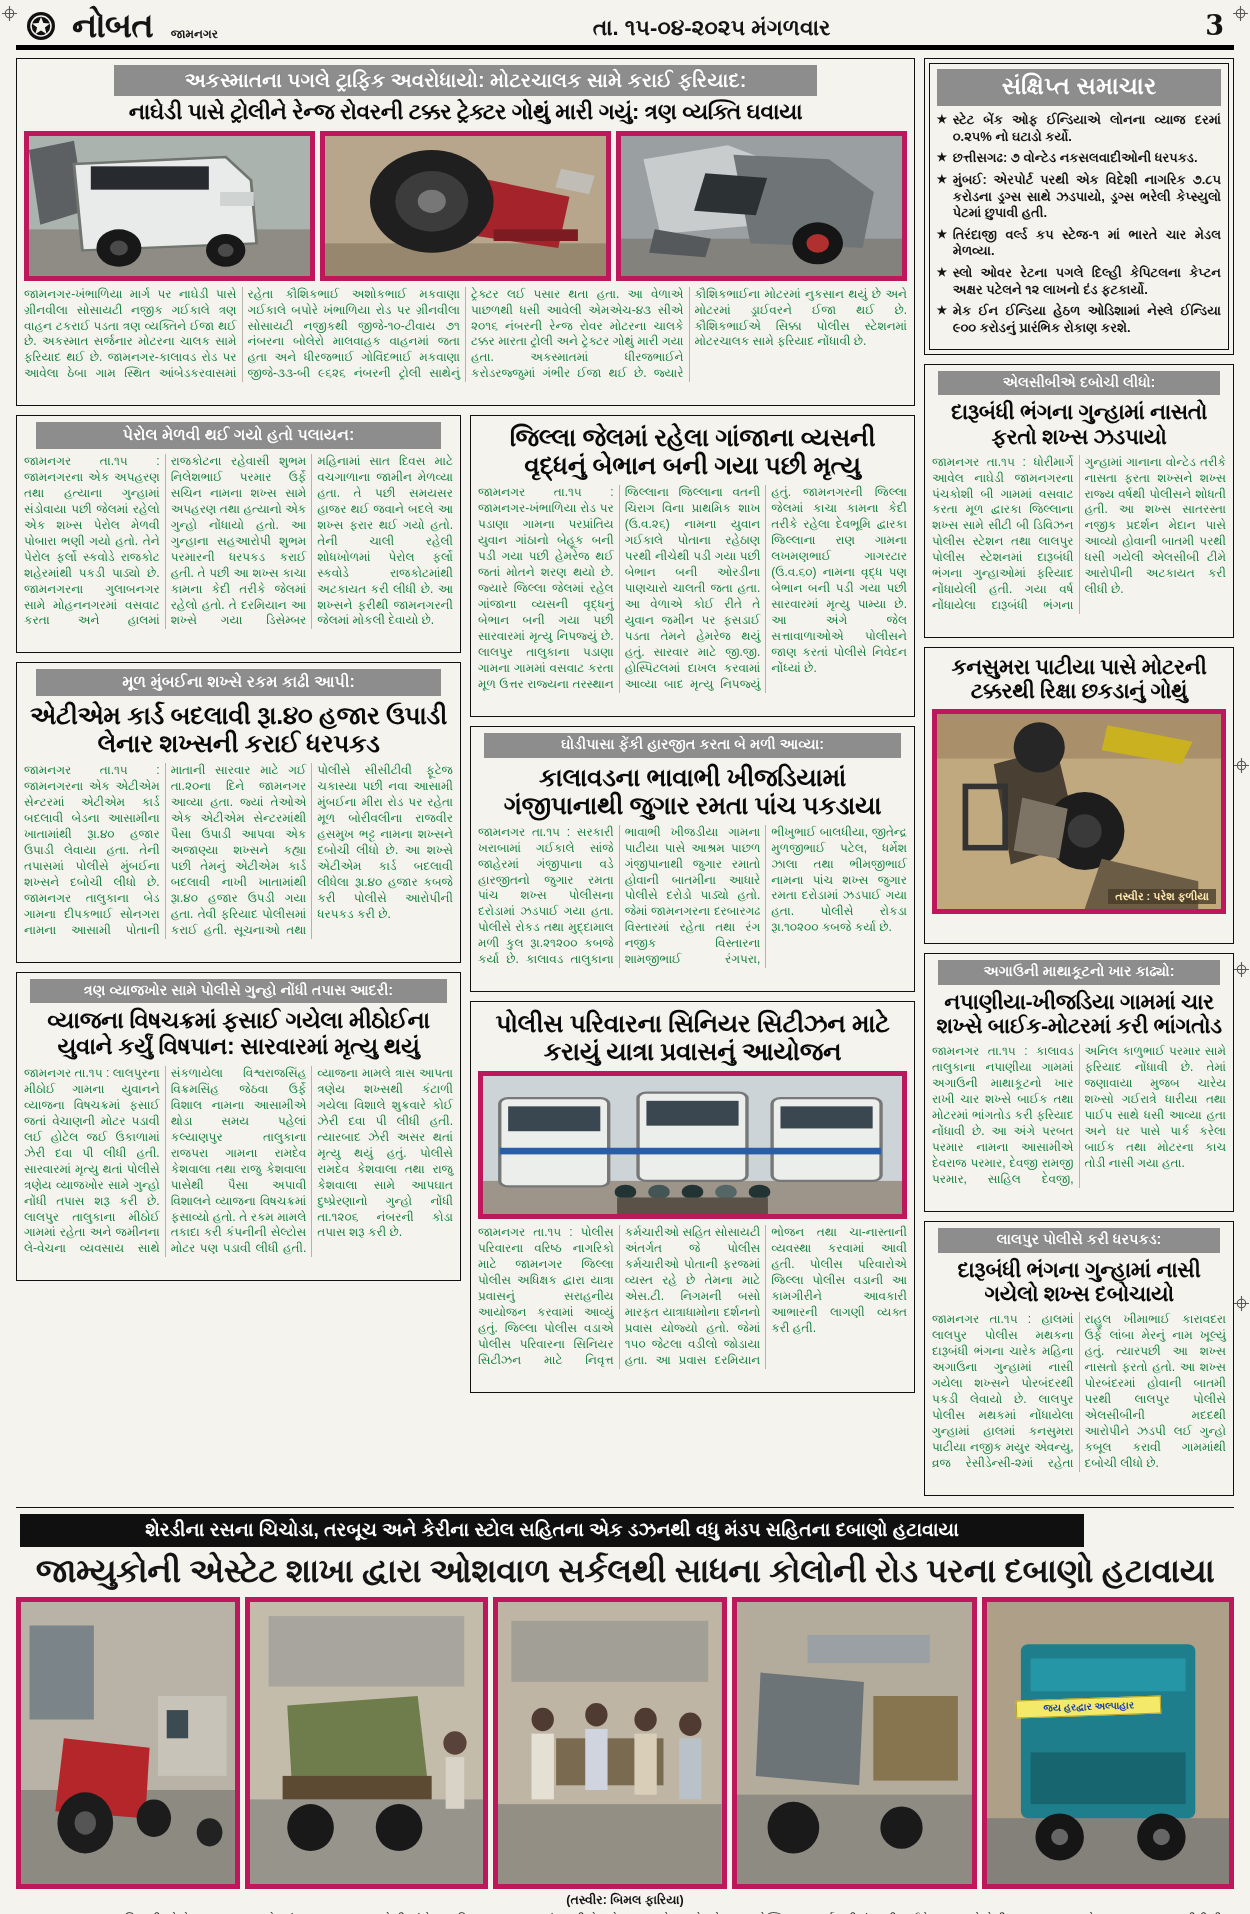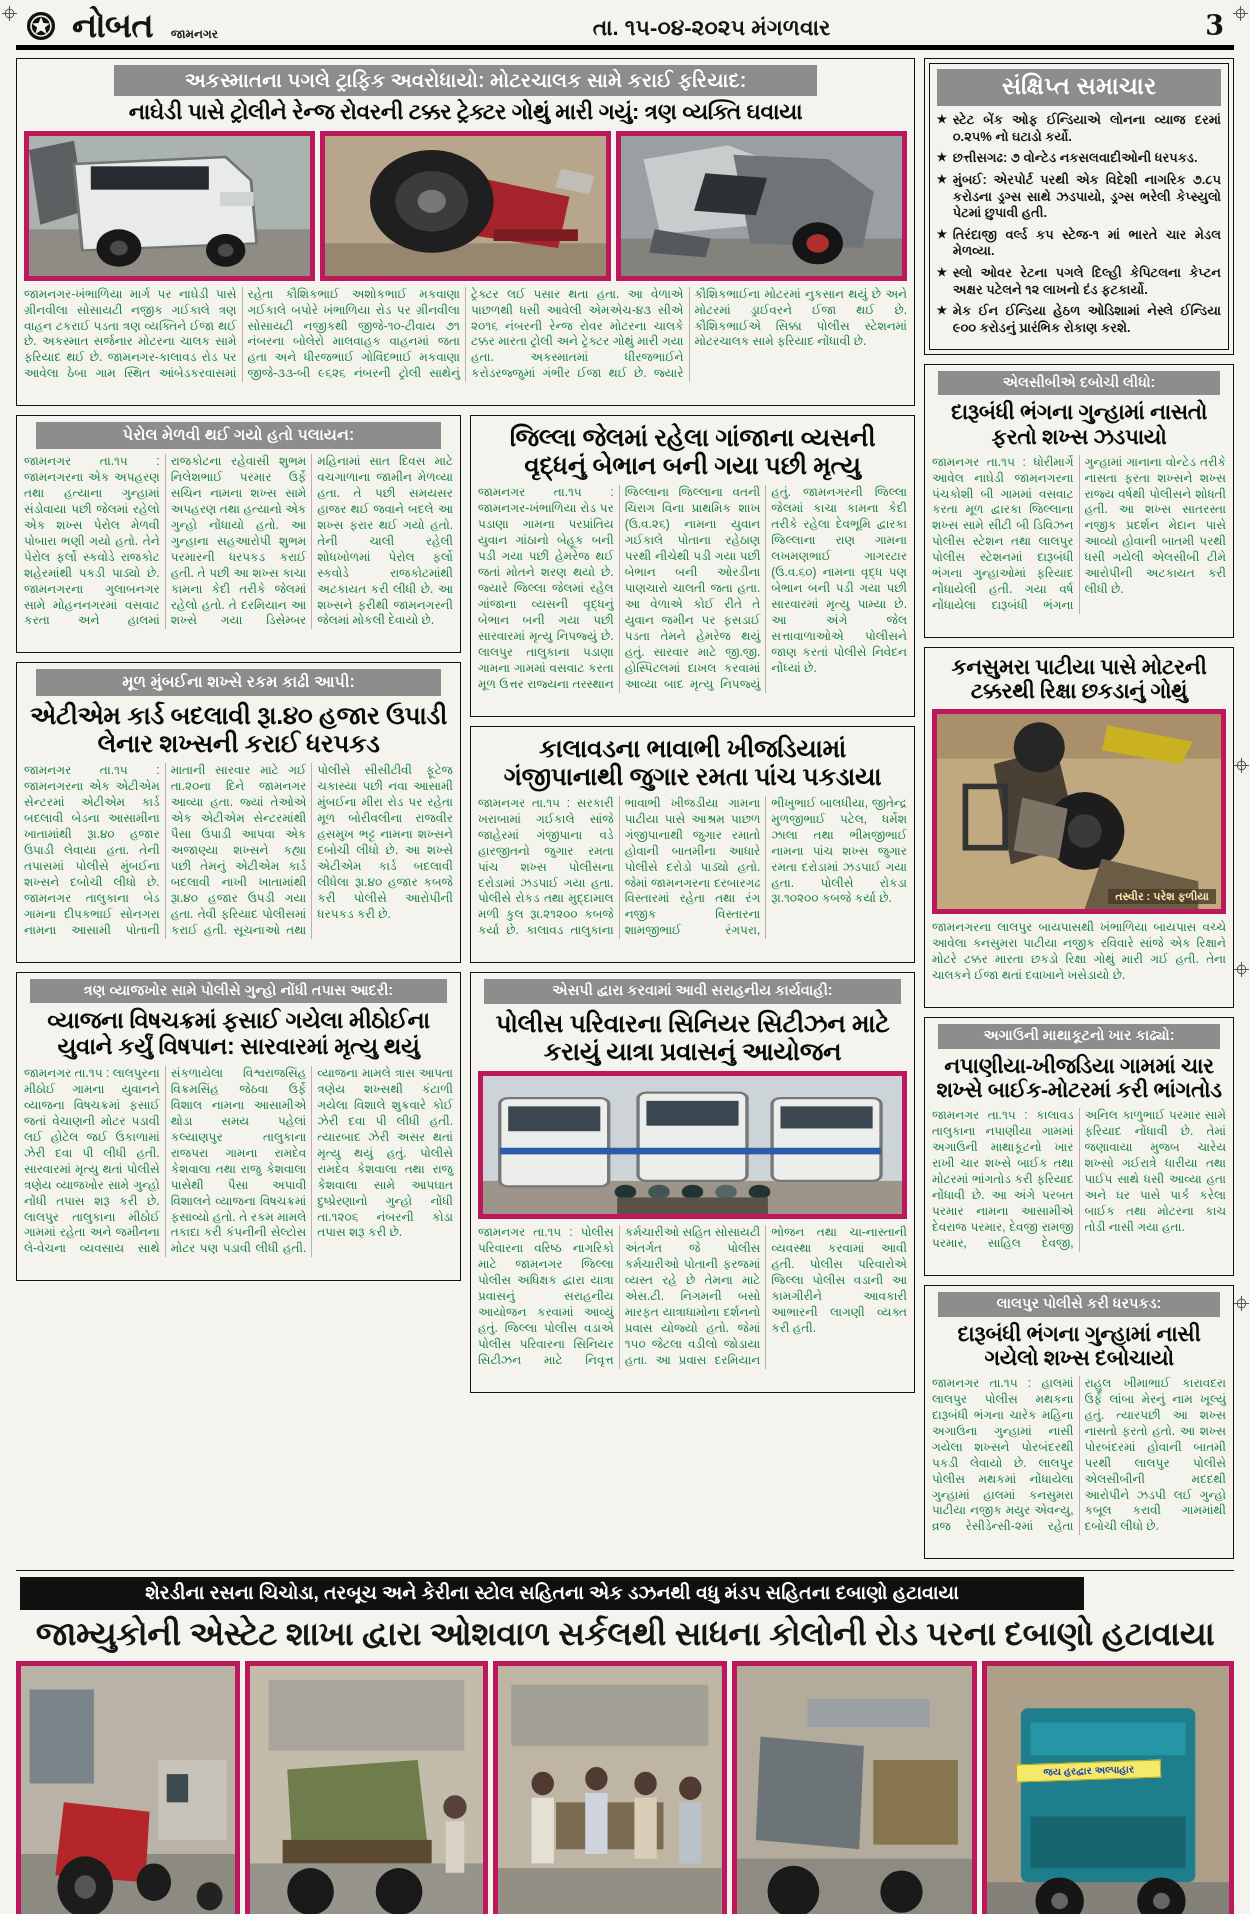--- a/index.html
+++ b/index.html
@@ -196,25 +196,25 @@
             <p class="body cols3">જામનગર તા.૧૫ : લાલપુરના મીઠોઈ ગામના યુવાનને વ્યાજના વિષચક્રમાં ફસાઈ જતાં વેચાણની મોટર પડાવી લઈ હોટેલ જઈ ઉકાળામાં ઝેરી દવા પી લીધી હતી. સારવારમાં મૃત્યુ થતાં પોલીસે ત્રણેય વ્યાજખોર સામે ગુન્હો નોંધી તપાસ શરૂ કરી છે. લાલપુર તાલુકાના મીઠોઈ ગામમાં રહેતા અને જમીનના લે-વેચના વ્યવસાય સાથે સંકળાયેલા વિશ્વરાજસિંહ વિક્રમસિંહ જેઠવા ઉર્ફે વિશાલ નામના આસામીએ થોડા સમય પહેલાં કલ્યાણપુર તાલુકાના રાજપરા ગામના રામદેવ કેશવાલા તથા રાજુ કેશવાલા પાસેથી પૈસા અપાવી વિશાલને વ્યાજના વિષચક્રમાં ફસાવ્યો હતો. તે રકમ મામલે તકાદા કરી કંપનીની સેલ્ટોસ મોટર પણ પડાવી લીધી હતી. વ્યાજના મામલે ત્રાસ આપતા ત્રણેય શખ્સથી કંટાળી ગયેલા વિશાલે શુક્રવારે કોઈ ઝેરી દવા પી લીધી હતી. ત્યારબાદ ઝેરી અસર થતાં મૃત્યુ થયું હતું. પોલીસે રામદેવ કેશવાલા તથા રાજુ કેશવાલા સામે આપઘાત દુષ્પ્રેરણાનો ગુન્હો નોંધી તા.૧૨૦૬ નંબરની કોડા તપાસ શરૂ કરી છે.</p>
           </article>
         </div>
 
         <div>
           <article class="art">
             <h2 class="hl h-lg">જિલ્લા જેલમાં રહેલા ગાંજાના વ્યસની વૃદ્ધનું બેભાન બની ગયા પછી મૃત્યુ</h2>
             <p class="body cols3">જામનગર તા.૧૫ : જામનગર-ખંભાળિયા રોડ પર પડાણા ગામના પરપ્રાંતિય યુવાન ગાંઠાનો બેહૂક બની પડી ગયા પછી હેમરેજ થઈ જતાં મોતને શરણ થયો છે. જ્યારે જિલ્લા જેલમાં રહેલ ગાંજાના વ્યસની વૃદ્ધનું બેભાન બની ગયા પછી સારવારમાં મૃત્યુ નિપજ્યું છે. લાલપુર તાલુકાના પડાણા ગામના ગામમાં વસવાટ કરતા મૂળ ઉત્તર રાજ્યના તરસ્થાન જિલ્લાના જિલ્લાના વતની ચિરાગ વિના પ્રાથમિક શાખ (ઉ.વ.૨૬) નામના યુવાન ગઈકાલે પોતાના રહેઠાણ પરથી નીચેથી પડી ગયા પછી બેભાન બની ઓરડીના પાણચારો ચાલતી જતા હતા. આ વેળાએ કોઈ રીતે તે યુવાન જમીન પર ફસડાઈ પડતા તેમને હેમરેજ થયું હતું. સારવાર માટે જી.જી. હોસ્પિટલમાં દાખલ કરવામાં આવ્યા બાદ મૃત્યુ નિપજ્યું હતું. જામનગરની જિલ્લા જેલમાં કાચા કામના કેદી તરીકે રહેલા દેવભૂમિ દ્વારકા જિલ્લાના રાણ ગામના લખમણભાઈ ગાગરટાર (ઉ.વ.૬૦) નામના વૃદ્ધ પણ બેભાન બની પડી ગયા પછી સારવારમાં મૃત્યુ પામ્યા છે. આ અંગે જેલ સત્તાવાળાઓએ પોલીસને જાણ કરતાં પોલીસે નિવેદન નોંધ્યાં છે.</p>
           </article>
           <article class="art">
+            <div class="kicker k-sm">ઘોડીપાસા ફેંકી હારજીત કરતા બે મળી આવ્યા:</div>
             <h2 class="hl h-lg">કાલાવડના ભાવાભી ખીજડિયામાં ગંજીપાનાથી જુગાર રમતા પાંચ પકડાયા</h2>
             <p class="body cols3">જામનગર તા.૧૫ : સરકારી ખરાબામાં ગઈકાલે સાંજે જાહેરમાં ગંજીપાના વડે હારજીતનો જુગાર રમતા પાંચ શખ્સ પોલીસના દરોડામાં ઝડપાઈ ગયા હતા. પોલીસે રોકડ તથા મુદ્દામાલ મળી કુલ રૂા.૨૧૨૦૦ કબજે કર્યા છે. કાલાવડ તાલુકાના ભાવાભી ખીજડીયા ગામના પાટીયા પાસે આશ્રમ પાછળ ગંજીપાનાથી જુગાર રમાતો હોવાની બાતમીના આધારે પોલીસે દરોડો પાડ્યો હતો. જેમાં જામનગરના દરબારગઢ વિસ્તારમાં રહેતા તથા રંગ નજીક વિસ્તારના શામજીભાઈ રંગપરા, ભીખુભાઈ બાલધીયા, જીતેન્દ્ર મુળજીભાઈ પટેલ, ધર્મેશ ઝાલા તથા ભીમજીભાઈ નામના પાંચ શખ્સ જુગાર રમતા દરોડામાં ઝડપાઈ ગયા હતા. પોલીસે રોકડા રૂા.૧૦૨૦૦ કબજે કર્યા છે.</p>
           </article>
           <article class="art">
-            <div class="kicker k-sm">એસપી દ્વારા કરવામાં આવી સરાહનીય કાર્યવાહી:</div>
             <h2 class="hl h-lg">પોલીસ પરિવારના સિનિયર સિટીઝન માટે કરાયું યાત્રા પ્રવાસનું આયોજન</h2>
             <div class="ph" style="height:148px; margin:2px 0 6px;">
               <svg viewBox="0 0 100 50" preserveAspectRatio="none">
                   <rect width="100" height="50" fill="#cdd4d8"></rect>
                   <rect y="38" width="100" height="12" fill="#9d958a"></rect>
                   <rect x="4" y="8" width="26" height="32" rx="2" fill="#eceeec" stroke="#777" stroke-width=".8"></rect>
                   <rect x="6" y="11" width="22" height="9" fill="#3a4750"></rect>
                   <rect x="37" y="6" width="26" height="32" rx="2" fill="#eceeec" stroke="#777" stroke-width=".8"></rect>
                   <rect x="39" y="9" width="22" height="9" fill="#3a4750"></rect>
                   <rect x="69" y="8" width="26" height="30" rx="2" fill="#eceeec" stroke="#777" stroke-width=".8"></rect>
@@ -283,21 +283,20 @@
               <path d="M20 18l22-6 8 34-24 8z" fill="#4a3f33"></path>
               <rect x="10" y="26" width="14" height="22" fill="none" stroke="#333" stroke-width="2"></rect>
               <circle cx="52" cy="42" r="14" fill="#1d1d1d"></circle>
               <circle cx="52" cy="42" r="6" fill="#3a3a3a"></circle>
               <circle cx="36" cy="12" r="9" fill="#262626"></circle>
               <path d="M30 30l16 4-3 18-16-3z" fill="#7d7466"></path>
               <path d="M58 52l34 8v10H52z" fill="#6b5c45"></path>
             </svg>
           <span class="ph-credit">તસ્વીર : પરેશ ફળીયા</span>
         </div>
-        <p class="body" style="column-count:1">જામનગરના લાલપુર બાયપાસથી ખંભાળિયા બાયપાસ વચ્ચે આવેલા કનસુમરા પાટીયા નજીક રવિવારે સાંજે એક રિક્ષાને મોટરે ટક્કર મારતા છકડો રિક્ષા ગોથું મારી ગઈ હતી. તેના ચાલકને ઈજા થતાં દવાખાને ખસેડાયો છે.</p>
       </article>
 
       <article class="art">
         <div class="kicker k-sm">અગાઉની માથાકૂટનો ખાર કાઢ્યો:</div>
         <h2 class="hl h-sm">નપાણીયા-ખીજડિયા ગામમાં ચાર શખ્સે બાઈક-મોટરમાં કરી ભાંગતોડ</h2>
         <p class="body cols2">જામનગર તા.૧૫ : કાલાવડ તાલુકાના નપાણીયા ગામમાં અગાઉની માથાકૂટનો ખાર રાખી ચાર શખ્સે બાઈક તથા મોટરમાં ભાંગતોડ કરી ફરિયાદ નોંધાવી છે. આ અંગે પરબત પરમાર નામના આસામીએ દેવરાજ પરમાર, દેવજી રામજી પરમાર, સાહિલ દેવજી, અનિલ કાળુભાઈ પરમાર સામે ફરિયાદ નોંધાવી છે. તેમાં જણાવાયા મુજબ ચારેય શખ્સો ગઈરાત્રે ધારીયા તથા પાઈપ સાથે ધસી આવ્યા હતા અને ઘર પાસે પાર્ક કરેલા બાઈક તથા મોટરના કાચ તોડી નાસી ગયા હતા.</p>
       </article>
 
       <article class="art">
         <div class="kicker k-sm">લાલપુર પોલીસે કરી ધરપકડ:</div>

